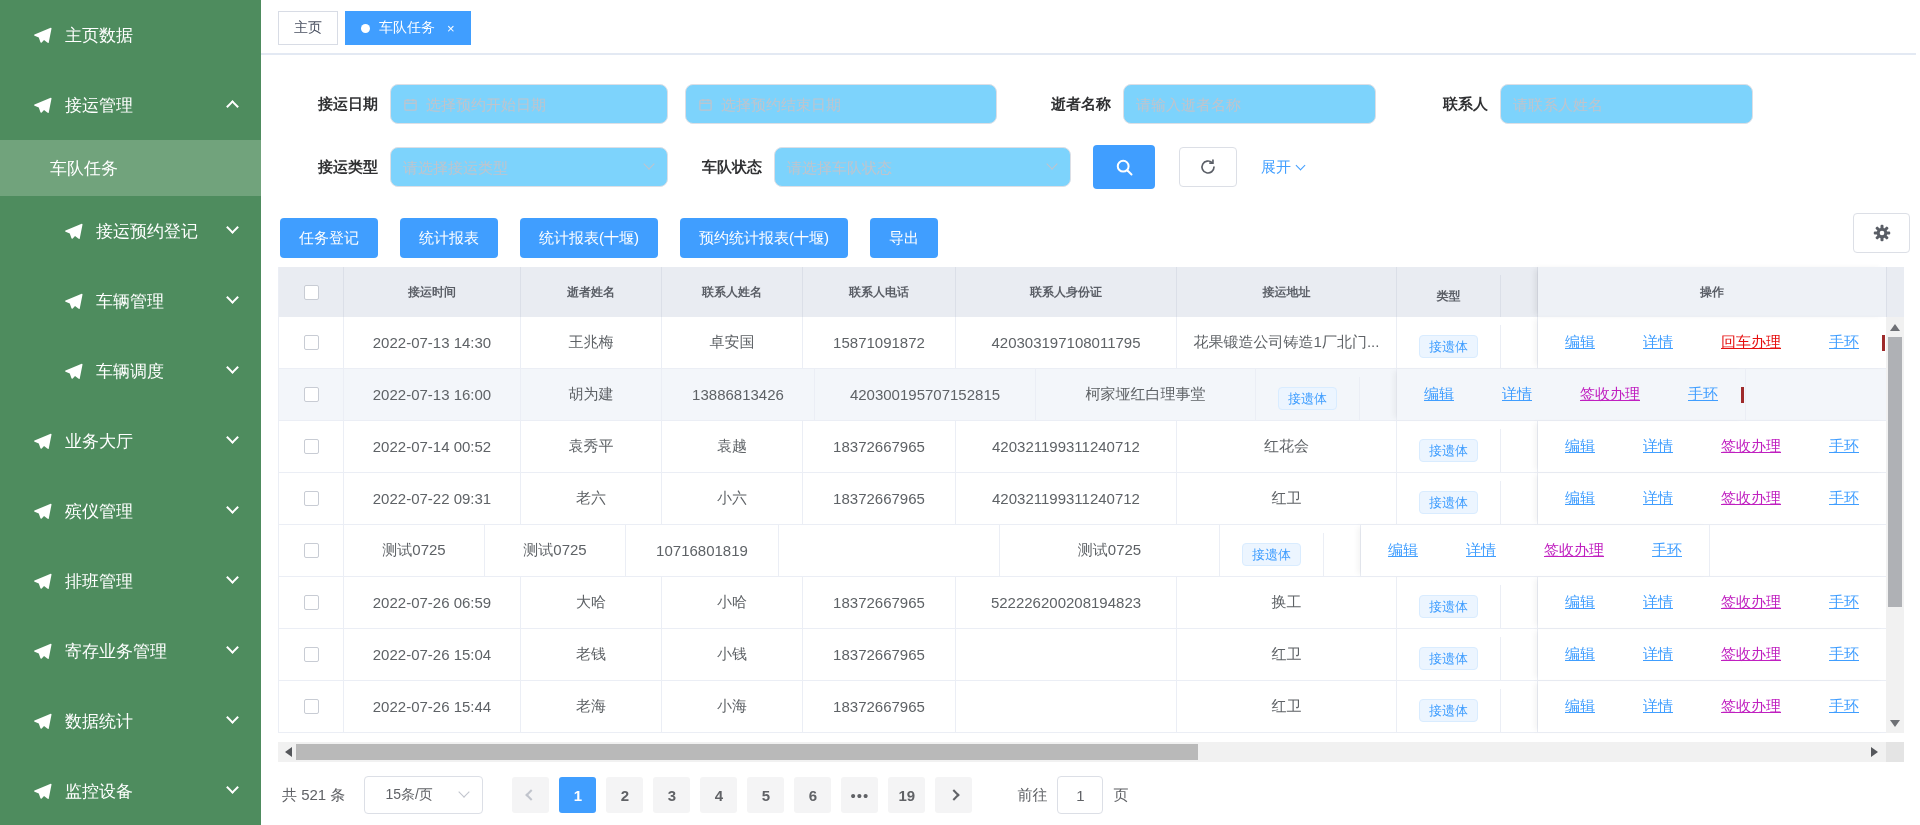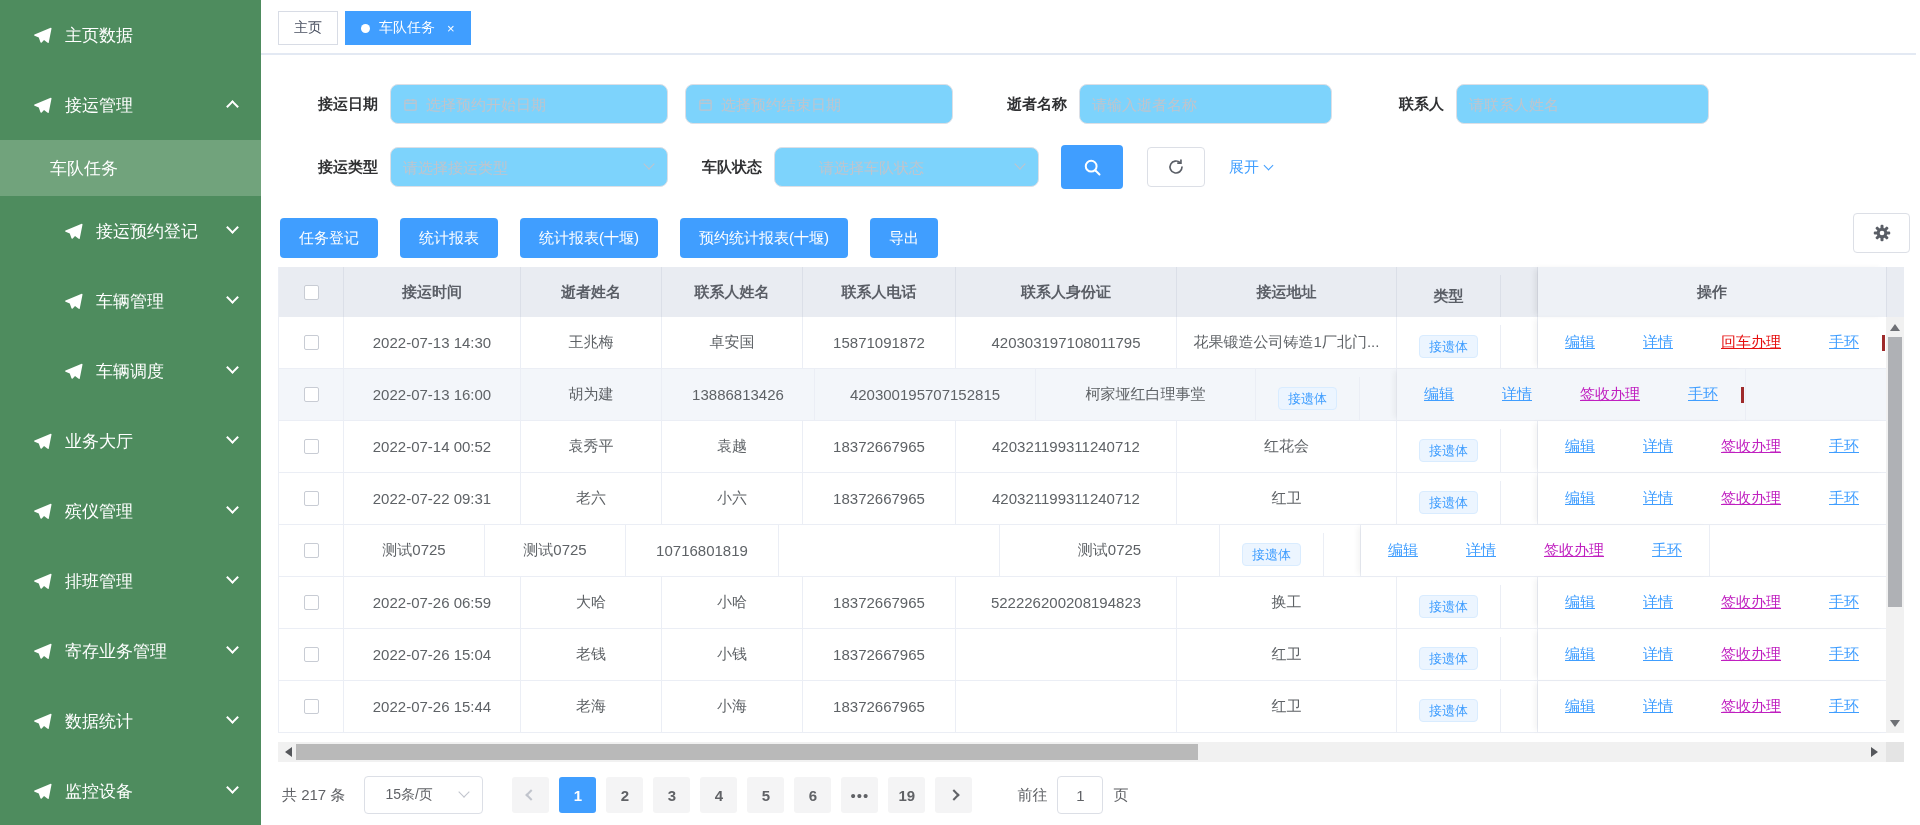--- a/index.html
+++ b/index.html
@@ -46,21 +46,21 @@
   .f-label{ font-weight:700; color:#303133; font-size:15px; margin-right:12px; white-space:nowrap; }
   .text-input{ position:relative; display:flex; align-items:center; border:1px solid #DCDFE6;
                border-radius:8px; background:#7dd3fc; height:40px; }
   .text-input input{ border:none; outline:none; flex:1; width:100%; font-size:15px; color:#606266;
                      background:transparent; padding:0 12px; font-family:inherit; }
   .text-input input::placeholder{ color:#C0C4CC; }
   .text-input .cal{ margin-left:12px; flex:0 0 auto; }
   .text-input.date input{ padding-left:8px; }
   .sel-chev{ position:absolute; right:14px; top:50%; margin-top:-7px; color:#C0C4CC;
              width:8px; height:8px; border-width:1.6px; }
-  .w278{ width:278px; } .w268{ width:268px; } .w253{ width:253px; } .w265{ width:265px;padding-left:32px; }
+  .w278{ width:278px; } .w268{ width:312px; } .w253{ width:253px; } .w265{ width:297px; }
   .ml54{ margin-left:54px; } .ml67{ margin-left:67px; } .ml34{ margin-left:34px; }
   .ml22{ margin-left:22px; } .ml24{ margin-left:24px; }
   .btn-search{ width:62px; height:44px; background:#409EFF; border:none; border-radius:4px;
                display:flex; align-items:center; justify-content:center; cursor:pointer; }
   .btn-refresh{ width:58px; height:40px; background:#fff; border:1px solid #DCDFE6; border-radius:4px;
                 display:flex; align-items:center; justify-content:center; cursor:pointer; }
   .expand-link{ display:flex; align-items:center; color:#409EFF; font-size:15px; cursor:pointer; }
   .expand-link .chev{ width:7px; height:7px; border-width:1.6px; margin-left:6px; margin-top:-3px; }
 
   
@@ -68,21 +68,21 @@
   .btn-primary{ height:40px; padding:0 19px; background:#409EFF; color:#fff; font-size:15px;
                 border:none; border-radius:4px; margin-right:22px; display:inline-flex;
                 align-items:center; justify-content:center; font-family:inherit; cursor:pointer; }
   .btn-gear{ position:absolute; top:213px; right:10px; width:57px; height:40px; background:#fff;
              border:1px solid #DCDFE6; border-radius:4px; display:flex; align-items:center;
              justify-content:center; cursor:pointer; }
 
   
   .table{ position:absolute; top:267px; left:17px; width:1626px; border-left:1px solid #EBEEF5; }
   .thead{ display:flex; height:50px; background:#E9ECF2; }
-  .hcell{ display:flex; align-items:center; justify-content:center; font-size:15px; color:#5A5E66;
+  .hcell{ display:flex; align-items:center; justify-content:center; font-size:12px; color:#5A5E66;
           font-weight:700; border-right:1px solid #DBDFE8; }
   .tbody{ }
   .trow{ display:flex; height:52px; background:#fff; border-bottom:1px solid #EBEEF5; }
   .trow.striped{ background:#F3F6FA; }
   .cell{ display:flex; align-items:center; justify-content:center; font-size:15px; color:#5E6266;
          border-right:1px solid #EBEEF5; overflow:hidden; white-space:nowrap; }
   .c-check{ width:65px; } .c-time{ width:177px; } .c-dec{ width:141px; } .c-cname{ width:141px; }
   .c-phone{ width:153px; } .c-id{ width:221px; } .c-addr{ width:220px; padding:0 8px; }
   .c-type{ width:104px;margin-top:8px; } .c-gap{ width:37px; } .c-op{ width:349px; position:relative; }
   .hcell.c-op{ background:#EEF1F6; box-shadow:-5px 0 6px -2px rgba(0,0,0,.08); }
@@ -521,21 +521,21 @@
           <span class="tri-left"></span>
         </div>
       <div class="h-thumb"></div>
       <div class="h-arrow rightA">
           <span class="tri-right"></span>
         </div>
       <div class="h-corner"></div>
     </div>
 
     <div class="pagination">
-      <span class="pg-total">共 217 条</span>
+      <span class="pg-total">共 521 条</span>
       <div class="pg-size">
         <span>15条/页</span>
         <span class="chev down sel-chev"></span>
       </div>
       <span class="pg-nav first">
           <span class="chev left pg-prev-chev"></span>
         </span>
       <span id="pages" style="display:inline-flex">
           <span class="page active">1</span>
           <span class="page">2</span>

